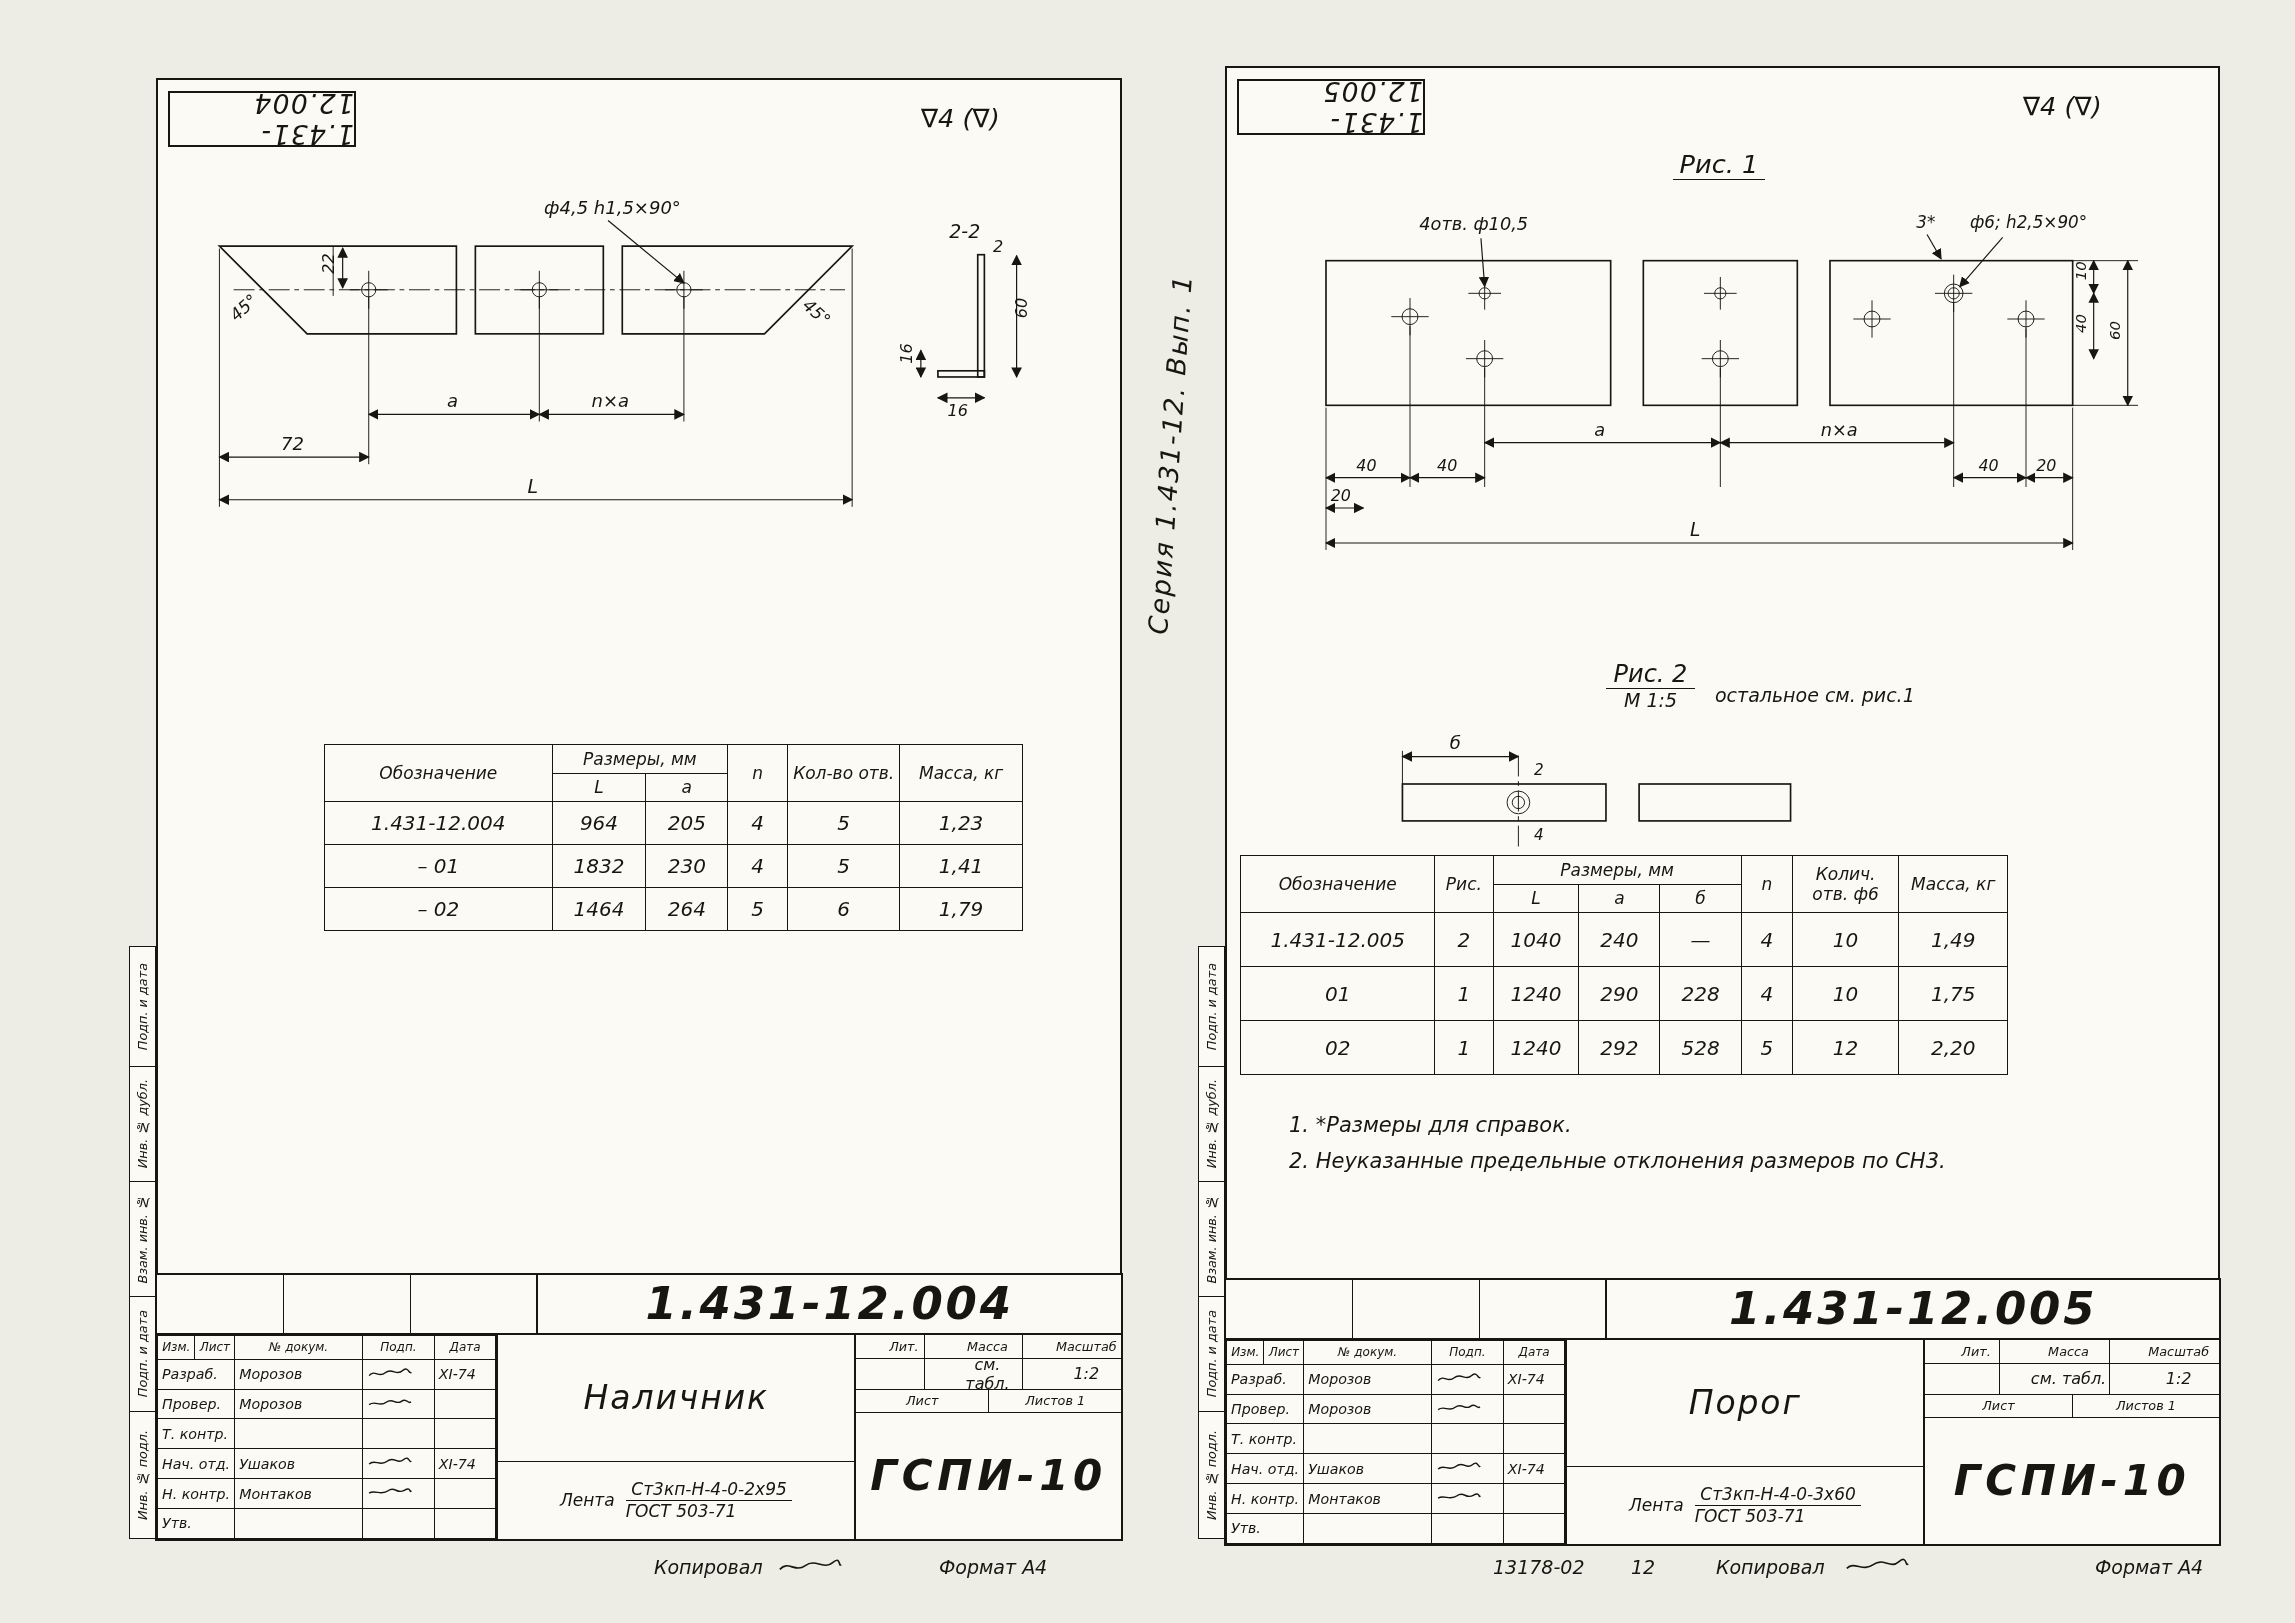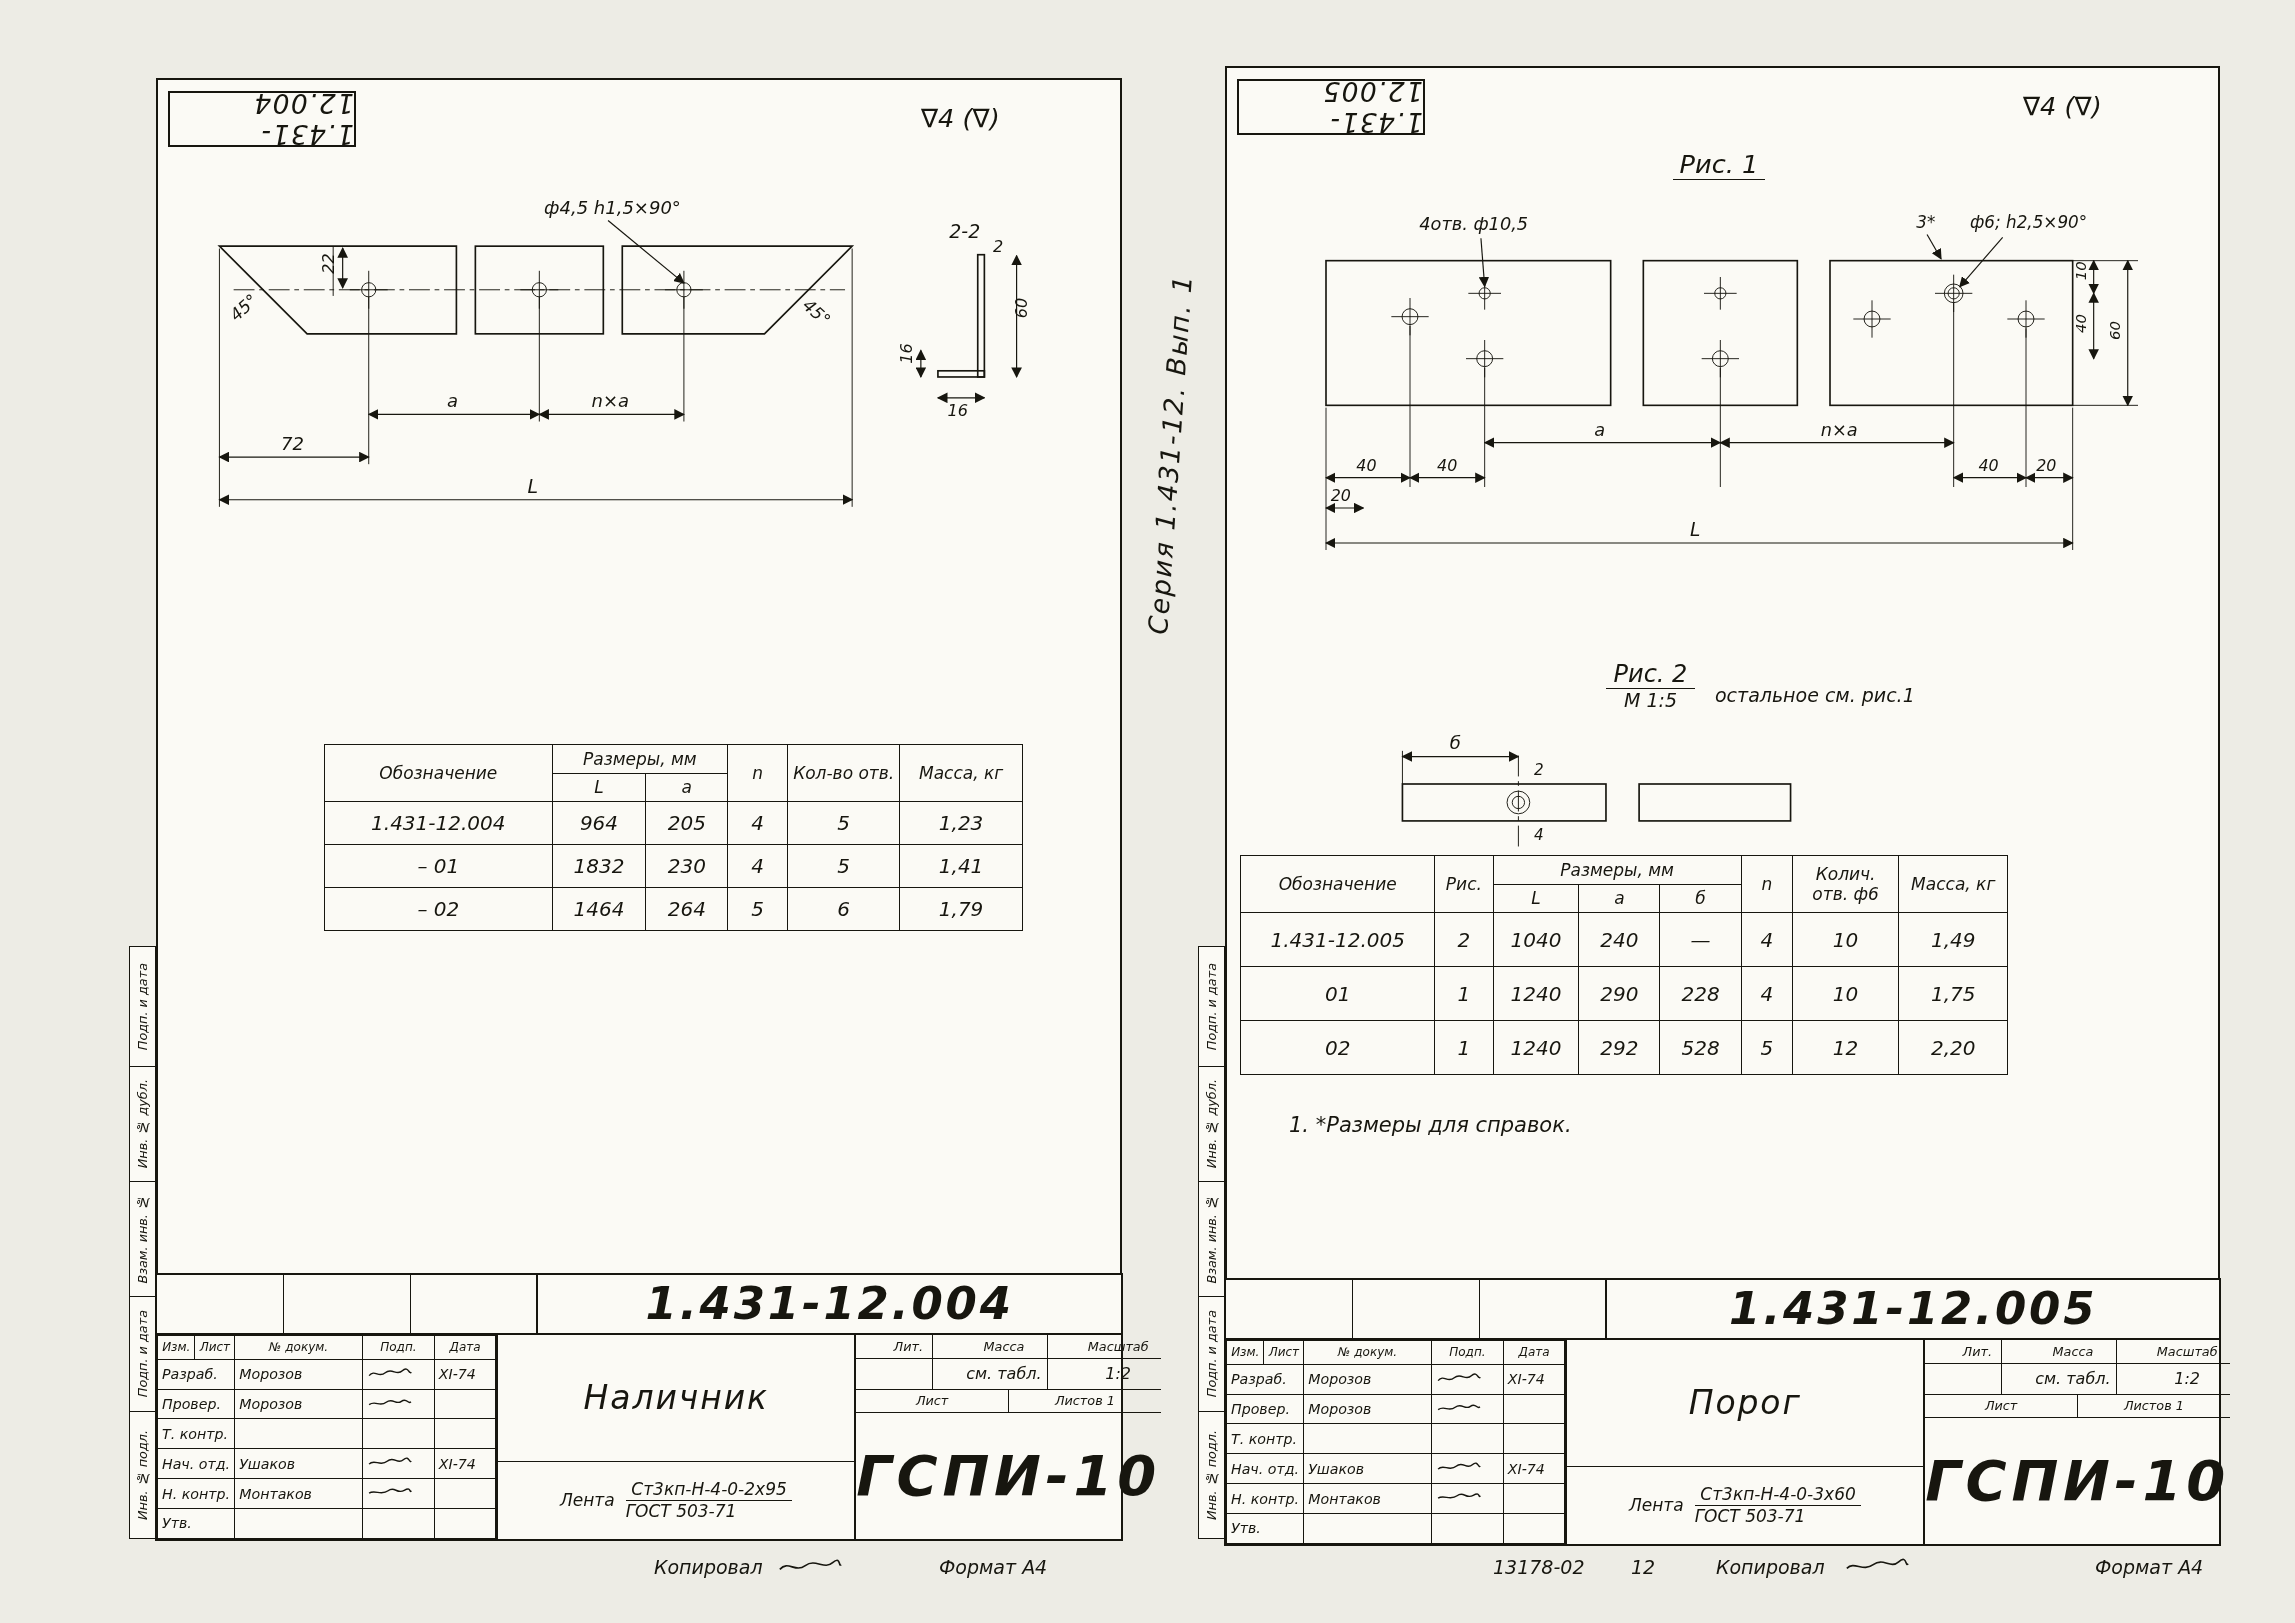--- a/index.html
+++ b/index.html
@@ -48,21 +48,21 @@
                 display:flex;align-items:center;justify-content:center;padding-left:28px;}
   .tb-lms .cell:last-child{border-right:none;}
   .tb-lms.hdr{height:23px;}
   .tb-lms.vals{height:30px;}
   .tb-lms.vals .cell{font-size:16px;}
   .c-lit{width:22%;} .c-mass{width:39%;} .c-scale{width:39%;}
   .tb-sheetrow{display:flex;border-bottom:1.9px solid #17160f;height:22px;flex:none;}
   .tb-sheetrow .cell{flex:1;display:flex;align-items:center;justify-content:center;
                      font-size:12.8px;font-style:italic;border-right:1.9px solid #17160f;}
   .tb-sheetrow .cell:last-child{border-right:none;}
-  .tb-org{flex:1;display:flex;align-items:center;justify-content:center;font-size:56px;font-style:italic;
+  .tb-org{flex:1;display:flex;align-items:center;justify-content:center;font-size:42px;font-style:italic;
           font-weight:bold;letter-spacing:4.7px;}
   
   .mstrip{position:absolute;width:26.5px;display:flex;flex-direction:column;border:1.4px solid #17160f;background:#fbfaf5;box-sizing:border-box;}
   .mbox{border-bottom:1.4px solid #17160f;display:flex;align-items:center;justify-content:center;overflow:hidden;}
   .mbox:last-child{border-bottom:none;}
   .vtext{writing-mode:vertical-rl;transform:rotate(180deg);font-size:12.8px;font-style:italic;white-space:nowrap;}
   
   .foot{position:absolute;font-size:19px;font-style:italic;white-space:nowrap;}
   
   svg text{font-family:"DejaVu Sans",sans-serif;font-style:italic;fill:#17160f;}
@@ -452,20 +452,21 @@
         <td>292</td>
         <td>528</td>
         <td>5</td>
         <td>12</td>
         <td>2,20</td>
       </tr>
     </tbody>
       </table>
 
     <div class="note hw" style="left:62px;top:1045px;">1. *Размеры для справок.</div>
+    <div class="note hw" style="left:62px;top:1081px;">2. Неуказанные предельные отклонения размеров по СН3.</div>
 
     <div class="tblock" style="left:-2.8px;bottom:-2.8px;width:997px;height:268px;">
       <div class="tb-top">
         <div class="tb-top-left">
             <div class="sq"></div>
             <div class="sq"></div>
             <div class="sq"></div>
           </div>
         <div class="tb-top-num hw">1.431-12.005</div>
       </div>

